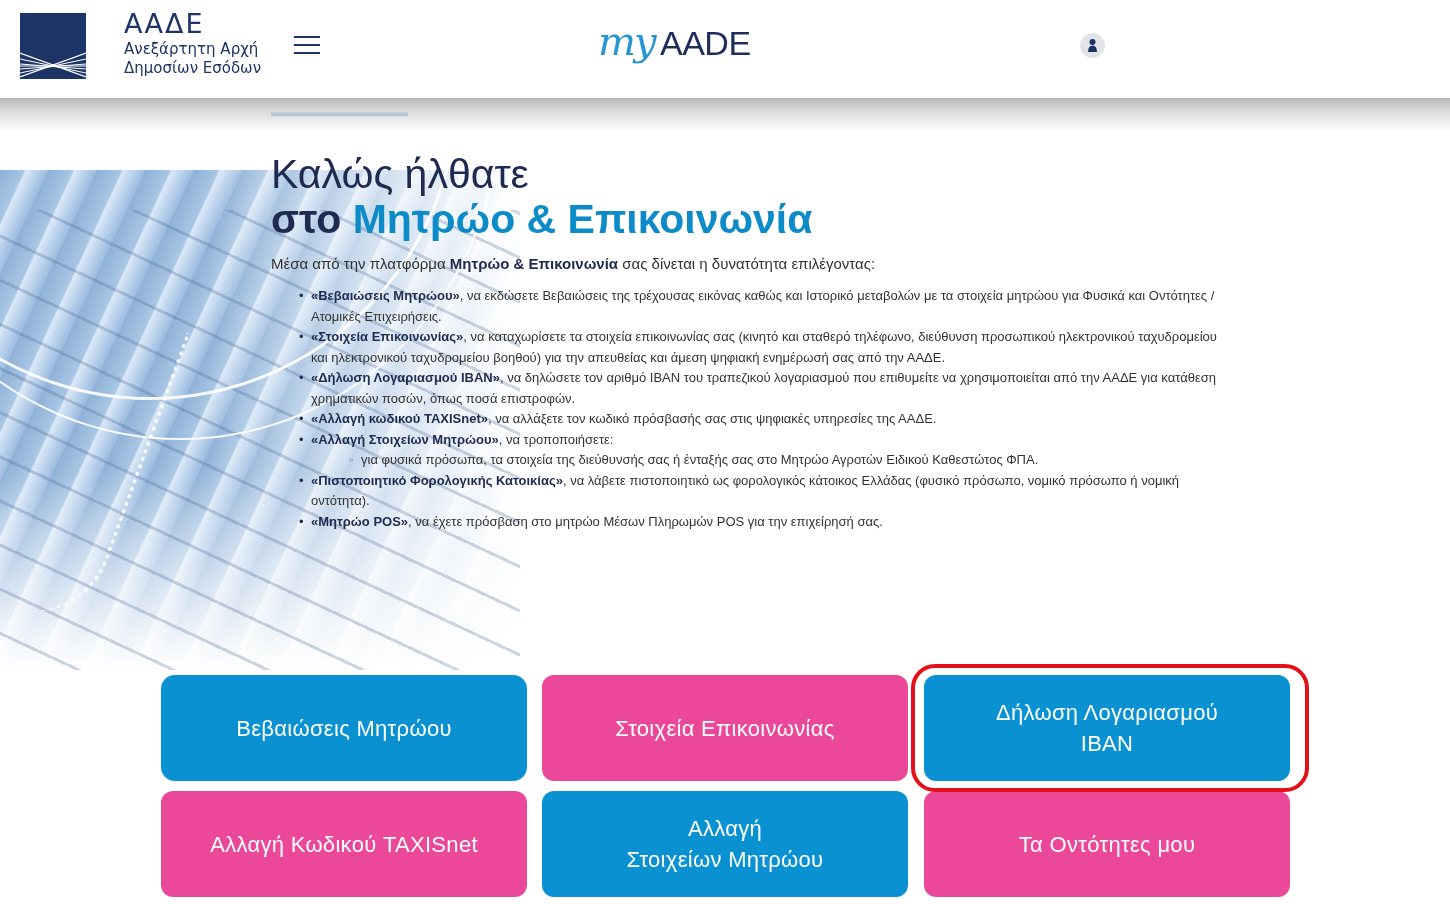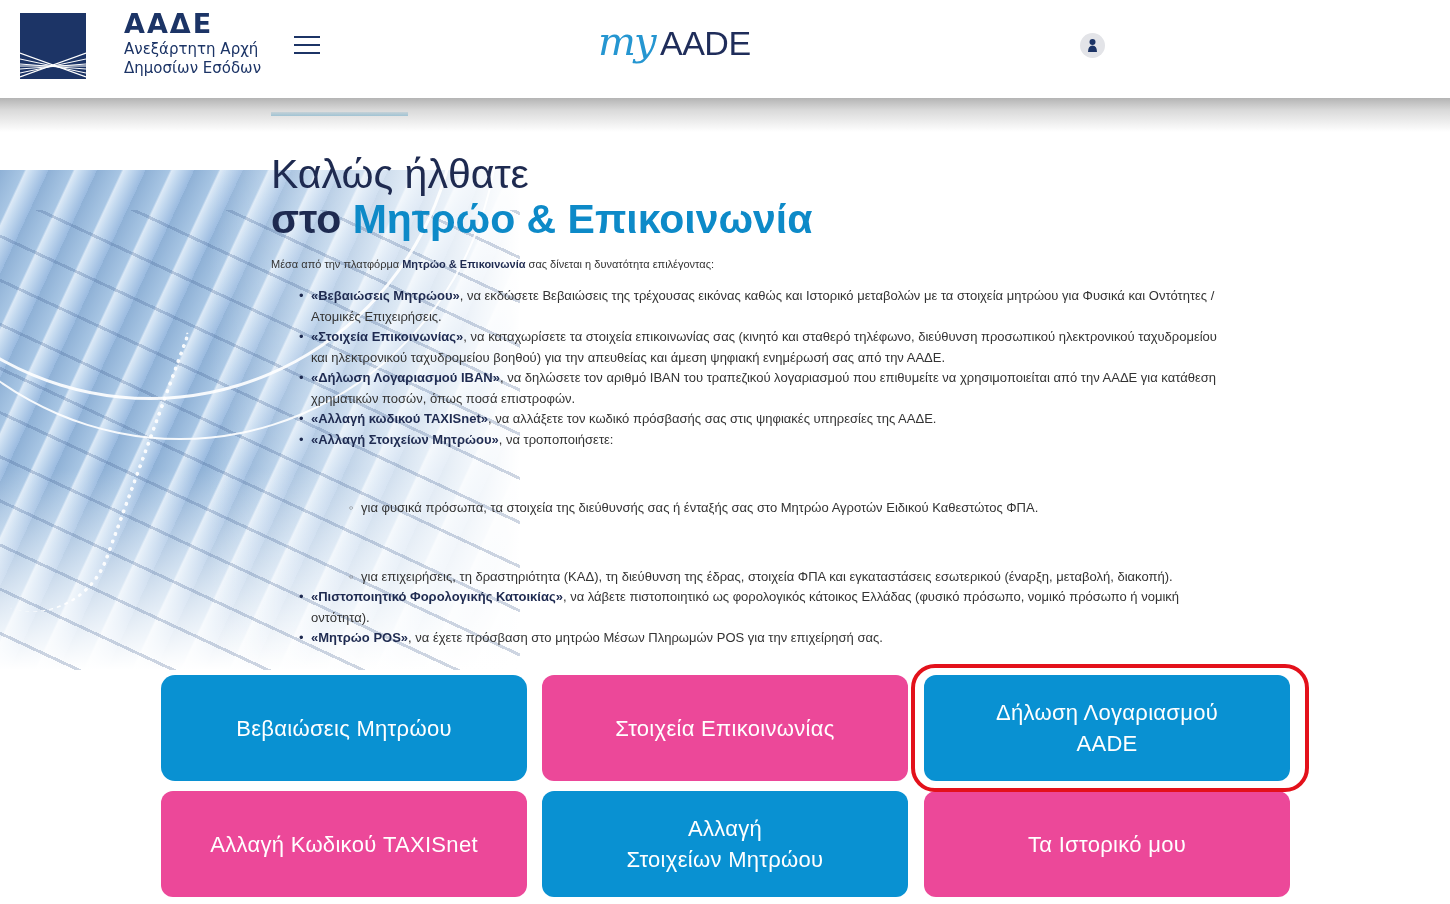--- a/index.html
+++ b/index.html
@@ -11,21 +11,21 @@
       position: absolute; left: 0; top: 0; width: 1450px; height: 98px;
       background: #ffffff; z-index: 5;
     }
     .header-shadow {
       position: absolute; left: 0; top: 98px; width: 1450px; height: 34px;
       background: linear-gradient(to bottom, #b4b4b4 0%, #d9d9d9 35%, rgba(255,255,255,0) 100%);
       z-index: 4;
     }
     .logo-box { position: absolute; left: 20px; top: 13px; width: 66px; height: 66px; }
     .brand { position: absolute; left: 124px; top: 8px; }
-    .brand-title { font-family: "DejaVu Sans", sans-serif; font-weight: bold; font-size: 27px; color: #1c3466; letter-spacing: 2px; line-height: 32px; }
+    .brand-title { font-family: "DejaVu Sans", sans-serif; font-weight: normal; font-size: 27px; color: #1c3466; letter-spacing: 2px; line-height: 32px; }
     .brand-sub { font-size: 15px; color: #1c3466; line-height: 19px; }
     .hamburger { position: absolute; left: 294px; top: 36px; width: 26px; height: 22px; cursor: pointer; }
     .hamburger span { display: block; height: 2px; background: #1c3466; margin-bottom: 6px; }
     .myaade { position: absolute; left: 598px; top: 18px; height: 70px; width: 170px; }
     .my { position: absolute; left: 0; top: 0; font-family: "DejaVu Serif", serif; font-style: italic; font-size: 40px; color: #2596d1; letter-spacing: -2px; }
     .aade { position: absolute; left: 62px; top: 6px; font-family: "Liberation Sans", sans-serif; font-size: 34px; color: #1f2d5a; letter-spacing: -0.5px; }
     .user-btn {
       position: absolute; left: 1080px; top: 33px; width: 25px; height: 25px; border-radius: 50%;
       background: #e3e4e8; cursor: pointer;
     }
@@ -49,29 +49,29 @@
     .arc1 { left: -160px; top: -400px; width: 620px; height: 630px; }
     .arc2 { left: -140px; top: -390px; width: 640px; height: 660px; border-width: 2px; }
     .dots { position: absolute; left: 0; top: 130px; width: 140px; height: 320px; border-right: 4px dotted rgba(255,255,255,0.9); transform: rotate(20deg); border-radius: 0 0 80px 0; }
 
     
     .content { position: absolute; left: 271px; top: 112px; width: 950px; z-index: 2; }
     .accent-line { width: 137px; height: 4px; background: #0b8ac6; margin-bottom: 36px; }
     .title1 { font-family: "Liberation Sans", sans-serif; font-size: 41px; color: #1e2a50; line-height: 44px; font-weight: normal; }
     .title2 { font-family: "Liberation Sans", sans-serif; font-size: 41px; color: #1e2a50; line-height: 46px; }
     .title2 .hl { color: #0d8ac8; }
-    .intro { font-size: 11px; color: #333; margin-top: 14px; line-height: 16px; font-family: "Liberation Sans", sans-serif; }
+    .intro { font-size: 15px; color: #333; margin-top: 14px; line-height: 16px; font-family: "Liberation Sans", sans-serif; }
     .intro b { color: #1e2a50; font-weight: bold; }
 
     ul.features { list-style: none; margin-top: 14px; margin-left: 28px; font-family: "Liberation Sans", sans-serif; font-size: 13px; color: #333; line-height: 20.5px; }
     ul.features > li { position: relative; padding-left: 12px; }
     ul.features > li::before { content: "•"; position: absolute; left: 0; top: 0; color: #1e2a50; }
     ul.features b { color: #1e2a50; }
     ul.sub { list-style: none; margin-left: 38px; }
-    ul.sub li { position: relative; padding-left: 12px; margin-top: 48px; }
+    ul.sub li { position: relative; padding-left: 12px; }
     ul.sub li::before { content: "◦"; position: absolute; left: 0; top: 0; color: #777; }
 
     
     .tile {
       position: absolute; width: 366px; height: 106px; border-radius: 12px;
       display: flex; align-items: center; justify-content: center; text-align: center;
       color: #ffffff; font-family: "Liberation Sans", sans-serif; font-size: 22px; line-height: 31px;
       cursor: pointer; z-index: 3; letter-spacing: 0.3px;
     }
     .tile.light { background: #0991d2; }
@@ -136,42 +136,41 @@
   <p class="intro"><span>Μέσα από την πλατφόρμα </span><b>Μητρώο &amp; Επικοινωνία</b><span> σας δίνεται η δυνατότητα επιλέγοντας:</span></p>
 
   <ul class="features">
     <li><b>«Βεβαιώσεις Μητρώου»</b><span>, να εκδώσετε Βεβαιώσεις της τρέχουσας εικόνας καθώς και Ιστορικό μεταβολών με τα στοιχεία μητρώου για Φυσικά και Οντότητες / Ατομικές Επιχειρήσεις.</span></li>
     <li><b>«Στοιχεία Επικοινωνίας»</b><span>, να καταχωρίσετε τα στοιχεία επικοινωνίας σας (κινητό και σταθερό τηλέφωνο, διεύθυνση προσωπικού ηλεκτρονικού ταχυδρομείου και ηλεκτρονικού ταχυδρομείου βοηθού) για την απευθείας και άμεση ψηφιακή ενημέρωσή σας από την ΑΑΔΕ.</span></li>
     <li><b>«Δήλωση Λογαριασμού IBAN»</b><span>, να δηλώσετε τον αριθμό IBAN του τραπεζικού λογαριασμού που επιθυμείτε να χρησιμοποιείται από την ΑΑΔΕ για κατάθεση χρηματικών ποσών, όπως ποσά επιστροφών.</span></li>
     <li><b>«Αλλαγή κωδικού TAXISnet»</b><span>, να αλλάξετε τον κωδικό πρόσβασής σας στις ψηφιακές υπηρεσίες της ΑΑΔΕ.</span></li>
     <li><b>«Αλλαγή Στοιχείων Μητρώου»</b><span>, να τροποποιήσετε:</span>
       <ul class="sub">
         <li>για φυσικά πρόσωπα, τα στοιχεία της διεύθυνσής σας ή ένταξής σας στο Μητρώο Αγροτών Ειδικού Καθεστώτος ΦΠΑ.</li>
-        <li>για επιχειρήσεις, τη δραστηριότητα (ΚΑΔ), τη διεύθυνση της έδρας, στοιχεία ΦΠΑ και εγκαταστάσεις εσωτερικού (έναρξη, μεταβολή, διακοπή).</li>
       </ul>
     </li>
     <li><b>«Πιστοποιητικό Φορολογικής Κατοικίας»</b><span>, να λάβετε πιστοποιητικό ως φορολογικός κάτοικος Ελλάδας (φυσικό πρόσωπο, νομικό πρόσωπο ή νομική οντότητα).</span></li>
     <li><b>«Μητρώο POS»</b><span>, να έχετε πρόσβαση στο μητρώο Μέσων Πληρωμών POS για την επιχείρησή σας.</span></li>
   </ul>
 </div>
 
 <div class="tile light" style="left:161px; top:675px;border-radius:14px;">
     <span>Βεβαιώσεις Μητρώου</span>
   </div>
 <div class="tile dark" style="left:542px; top:675px;">
     <span>Στοιχεία Επικοινωνίας</span>
   </div>
 <div class="tile light" style="left:924px; top:675px;">
     <span>Δήλωση Λογαριασμού
-AADE</span>
+IBAN</span>
   </div>
 <div class="tile dark" style="left:161px; top:791px;text-align:center;">
     <span>Αλλαγή Κωδικού TAXISnet</span>
   </div>
 <div class="tile light" style="left:542px; top:791px;">
     <span>Αλλαγή
 Στοιχείων Μητρώου</span>
   </div>
 <div class="tile dark" style="left:924px; top:791px;">
-    <span>Τα Ιστορικό μου</span>
+    <span>Τα Οντότητες μου</span>
   </div>
 
 <div class="highlight-ring"></div>
 
 </body></html>

